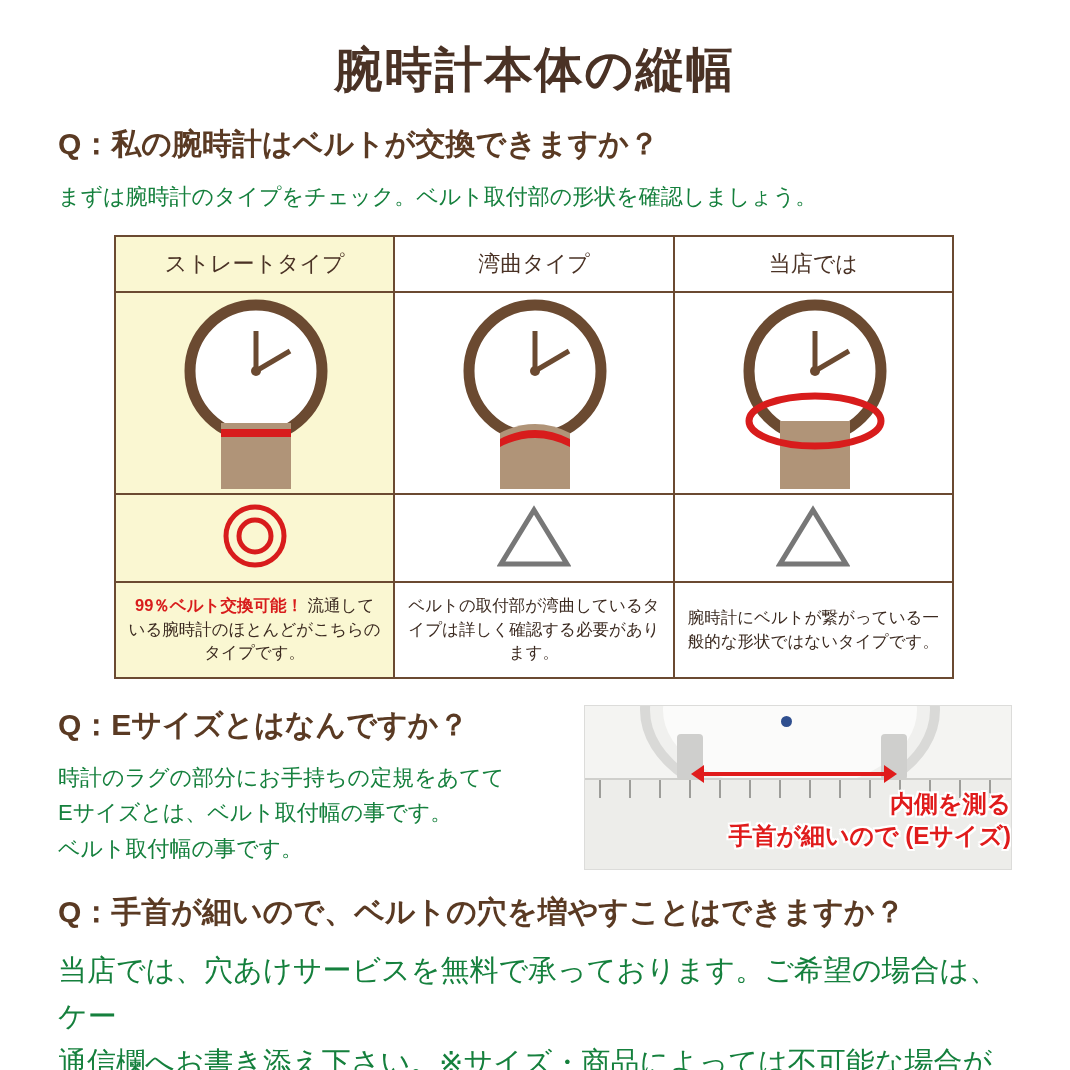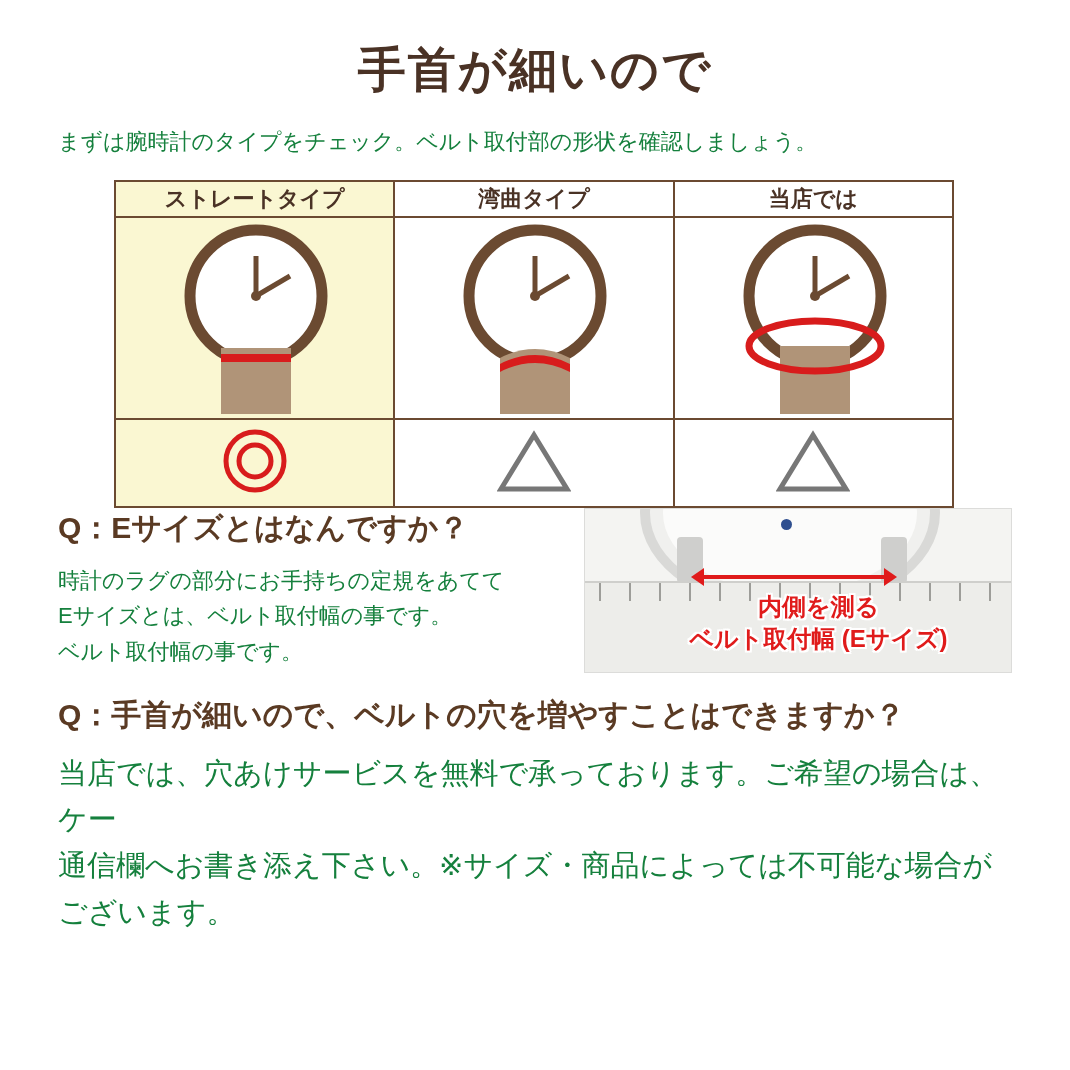--- a/index.html
+++ b/index.html
@@ -44,36 +44,36 @@
     margin-left: 56px;
     border-collapse: collapse;
     table-layout: fixed;
   }
   .type-table td {
     border: 2px solid #6b4a31;
     vertical-align: middle;
     text-align: center;
   }
   .col-hl { background: #faf7d2; }
-  .hdr { height: 36px; font-size: 22px; font-weight: bold; color: #4a3225; }
+  .hdr { height: 56px; font-size: 22px; font-weight: normal; color: #4a3225; }
   .illu { height: 196px; padding: 0; }
   .mark { height: 88px; }
   .desc {
     height: 96px;
     font-size: 16.5px;
     line-height: 1.42;
     text-align: left;
     padding: 9px 11px;
     vertical-align: top;
     color: #3b2a20;
   }
   .red-strong { color: #d81c1c; font-weight: bold; }
 
   
-  .mid { display: flex; }
+  .mid { display: flex; margin-top: 26px; }
   .mid-left { width: 520px; }
   .mid-right { margin-left: 10px; width: 430px; }
 
   .photo {
     position: relative;
     width: 428px; height: 165px;
     background: #f4f4f2;
     border: 1px solid #dcdcda;
     overflow: hidden;
   }
@@ -111,39 +111,40 @@
     position: absolute; left: 118px; top: 66px; width: 182px; height: 4px;
     background: #e01b1b;
   }
   .photo .arrow-line:before, .photo .arrow-line:after {
     content: ""; position: absolute; top: -7px; border-top: 9px solid transparent;
     border-bottom: 9px solid transparent;
   }
   .photo .arrow-line:before { left: -12px; border-right: 13px solid #e01b1b; }
   .photo .arrow-line:after { right: -12px; border-left: 13px solid #e01b1b; }
   .photo .cap1, .photo .cap2 {
-    position: absolute; width: 100%; text-align: center;
+    position: absolute; width: 100%; text-align: right;
     font-weight: bold; color: #e01b1b; text-shadow:
       -2px -2px 0 #fff, 2px -2px 0 #fff, -2px 2px 0 #fff, 2px 2px 0 #fff,
       0 2px 0 #fff, 2px 0 0 #fff, 0 -2px 0 #fff, -2px 0 0 #fff; padding-left: 41px;
   }
   .photo .cap1 { top: 82px; font-size: 24px; }
   .photo .cap2 { top: 114px; font-size: 24px; }
 
   .sec3 { margin-top: 22px; }
   .sec3 .para { font-size: 29px; line-height: 1.6; }
 </style>
 </head>
 <body>
 
 <div class="page">
 
-  <div class="main-title">手首が細いので</div>
+  <div class="main-title">腕時計本体の縦幅</div>
 
   <div>
+    <div class="q-head">Q：私の腕時計はベルトが交換できますか？</div>
     <div class="para">まずは腕時計のタイプをチェック。ベルト取付部の形状を確認しましょう。</div>
 
     <table class="type-table">
       <tbody>
           <tr>
         <td class="hdr col-hl">ストレートタイプ</td>
         <td class="hdr">湾曲タイプ</td>
         <td class="hdr">当店では</td>
       </tr>
       <tr>
@@ -191,20 +192,32 @@
         </td>
         <td class="mark">
           <svg width="74" height="68" viewBox="0 0 74 68">
             <polygon points="37,8 70,62 4,62" fill="none" stroke="#777777" stroke-width="5"></polygon>
           </svg>
         </td>
         <td class="mark">
           <svg width="74" height="68" viewBox="0 0 74 68">
             <polygon points="37,8 70,62 4,62" fill="none" stroke="#777777" stroke-width="5"></polygon>
           </svg>
+        </td>
+      </tr>
+      <tr>
+        <td class="desc col-hl">
+          <span class="red-strong">99％ベルト交換可能！</span>
+          <span>流通している腕時計のほとんどがこちらのタイプです。</span>
+        </td>
+        <td class="desc">
+          <span>ベルトの取付部が湾曲しているタイプは詳しく確認する必要があります。</span>
+        </td>
+        <td class="desc">
+          <span>腕時計にベルトが繋がっている一般的な形状ではないタイプです。</span>
         </td>
       </tr>
     </tbody>
       </table>
   </div>
 
   <div class="mid">
     <div class="mid-left">
       <div class="q-head">Q：Eサイズとはなんですか？</div>
       <div class="para">時計のラグの部分にお手持ちの定規をあてて</div>
@@ -229,21 +242,21 @@
             <div class="tick" style="left:224px"></div>
           <div class="tick" style="left:254px"></div>
             <div class="tick" style="left:284px"></div>
           <div class="tick" style="left:314px"></div>
             <div class="tick" style="left:344px"></div>
           <div class="tick" style="left:374px"></div>
             <div class="tick" style="left:404px"></div>
         </div>
         <div class="arrow-line"></div>
         <div class="cap1">内側を測る</div>
-        <div class="cap2">ベルト取付幅 (Eサイズ)</div>
+        <div class="cap2">手首が細いので (Eサイズ)</div>
       </div>
     </div>
   </div>
 
   <div class="sec3">
     <div class="q-head">Q：手首が細いので、ベルトの穴を増やすことはできますか？</div>
     <div class="para">当店では、穴あけサービスを無料で承っております。ご希望の場合は、ケー</div>
     <div class="para">通信欄へお書き添え下さい。※サイズ・商品によっては不可能な場合がございます。</div>
   </div>
 

